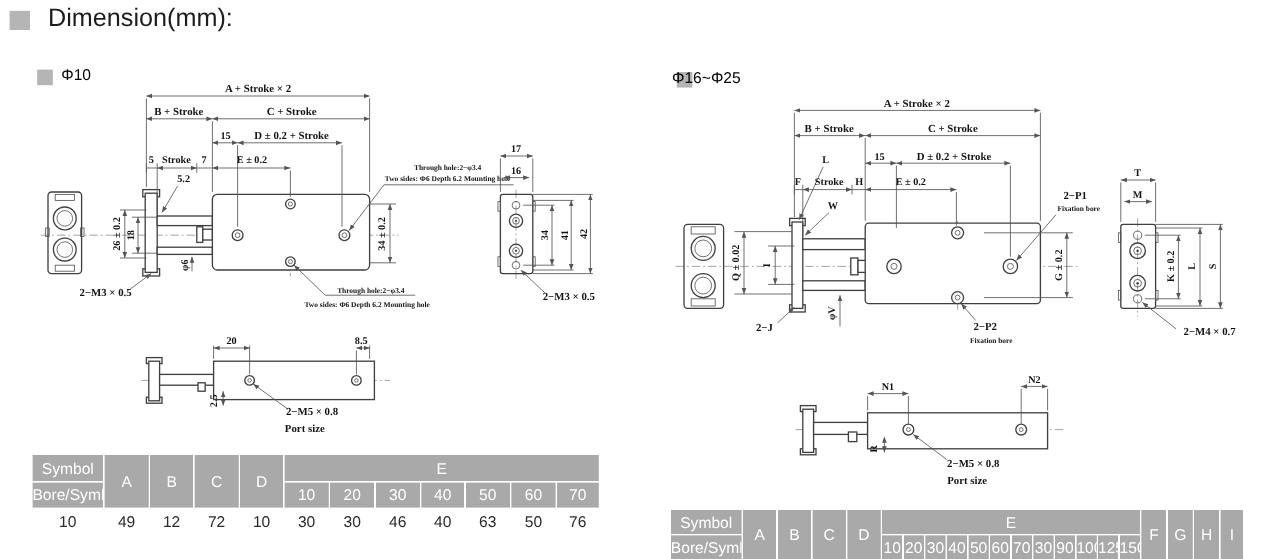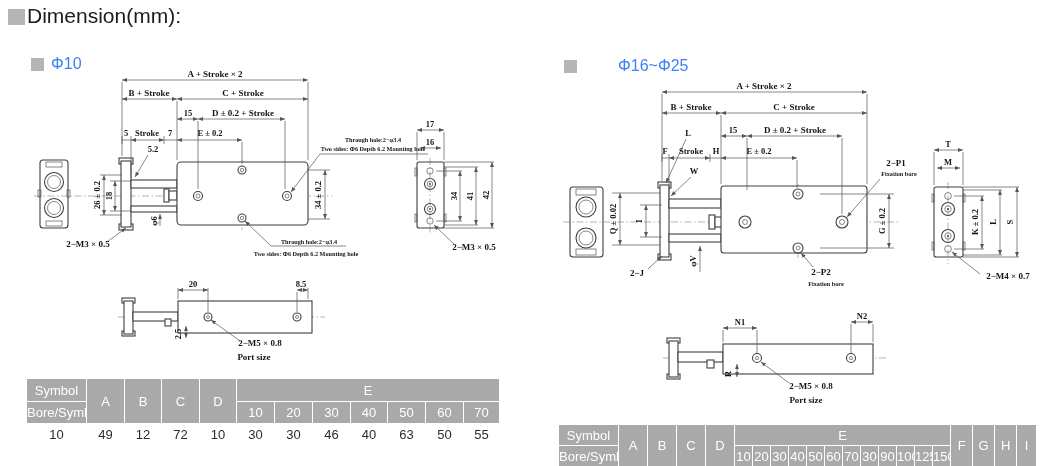--- a/index.html
+++ b/index.html
@@ -1,20 +1,20 @@
 <!DOCTYPE html>
 <html><head>
 <meta charset="utf-8">
 <style>
   *{margin:0;padding:0;box-sizing:border-box}
   html,body{width:1061px;height:466px}
   body{position:relative;background:#ffffff;font-family:"Liberation Sans",sans-serif;overflow:hidden}
   .bullet{position:absolute;background:#b5b5b5}
   .h1{position:absolute;font-size:21px;color:#1c1c1c}
-  .sub{position:absolute;font-size:16px;color:#3b82f6}
+  .sub{position:absolute;font-size:13px;color:#000000}
   svg{position:absolute}
   .obj{fill:none;stroke:#3f3f3f;stroke-width:1.1}
   .fil{fill:#fff;stroke:#3f3f3f;stroke-width:1.1}
   .thin{fill:none;stroke:#555;stroke-width:0.7}
   .dim{fill:none;stroke:#555;stroke-width:0.7}
   .cl{fill:none;stroke:#808080;stroke-width:0.6;stroke-dasharray:7 2.5 1.5 2.5}
   text{fill:#141414;font-family:"Liberation Serif",serif;font-weight:bold}
   .t9{font-size:9px}
   .t8{font-size:8.5px}
   .t6{font-size:6.2px}
@@ -24,26 +24,26 @@
   .tbl tr.h td{background:#a9a9a9;color:#fff;border:1px solid #fff;font-size:13px;font-weight:normal}
   .tbl td.sm{font-size:10.5px}
   .tbl td.num{font-size:12px}
   .tbl td.num2{font-size:10px}
   .tbl tr.d td{color:#2b2b2b;font-size:13px;border:1px solid transparent;background:transparent}
 </style>
 </head>
 <body>
 
 <div class="bullet" style="left:8px;top:9px;width:17px;height:16px"></div>
-<div class="h1" style="left:27px;top:4px">Dimension(mm):</div>
+<div class="h1" style="left:40px;top:4px">Dimension(mm):</div>
 
 <div class="bullet" style="left:31px;top:58px;width:13px;height:13px"></div>
 <div class="sub" style="left:51px;top:55px">Φ10</div>
 <div class="bullet" style="left:564px;top:60px;width:13px;height:13px"></div>
-<div class="sub" style="left:618px;top:57px">Φ16~Φ25</div>
+<div class="sub" style="left:560px;top:57px">Φ16~Φ25</div>
 
 <svg style="left:15px;top:55px" width="505" height="320" viewBox="15 55 505 320">
   <defs>
     <marker id="arrL" viewBox="0 0 10 10" refX="9" refY="5" markerWidth="8" markerHeight="8" orient="auto-start-reverse">
       <path d="M0,1.5 L9,5 L0,8.5 z" fill="#555"></path>
     </marker>
   </defs>
 
   <line class="cl" x1="34" y1="196" x2="332" y2="196"></line>
   <line class="cl" x1="242" y1="160" x2="242" y2="230"></line>
@@ -420,21 +420,21 @@
     <td>49</td>
     <td>12</td>
     <td>72</td>
     <td>10</td>
     <td>30</td>
     <td>30</td>
     <td>46</td>
     <td>40</td>
     <td>63</td>
     <td>50</td>
-    <td>55</td>
+    <td>76</td>
   </tr>
 </tbody>
   </table>
 
 <table class="tbl" style="left:558px;top:424px;width:479px">
   <colgroup>
     <col style="width:60px">
       <col style="width:29px">
       <col style="width:29px">
       <col style="width:29px">

